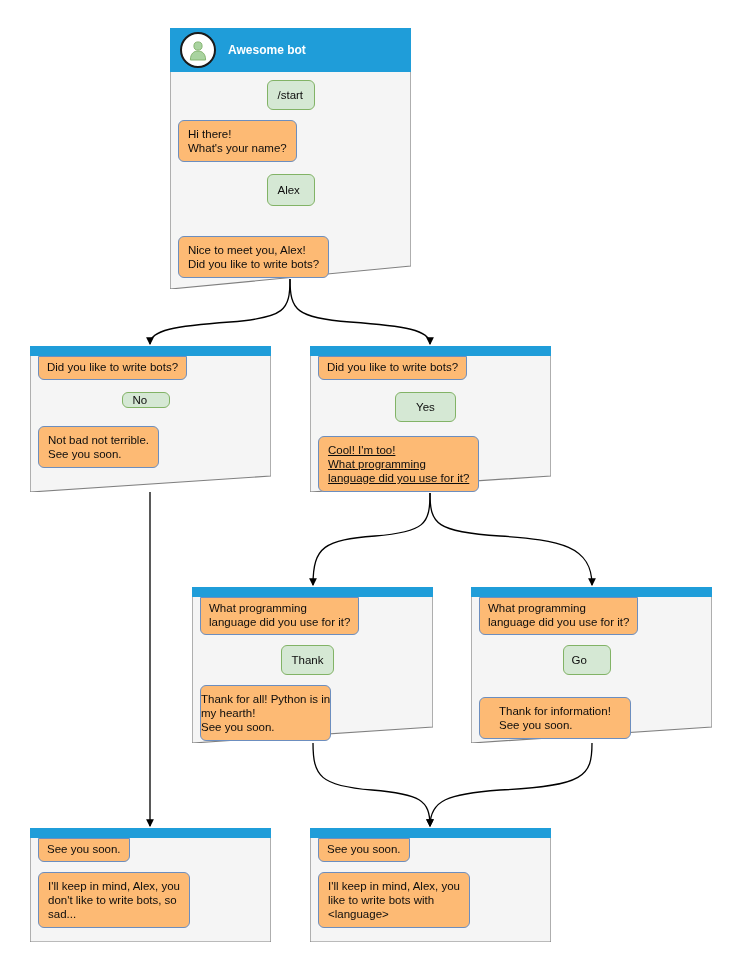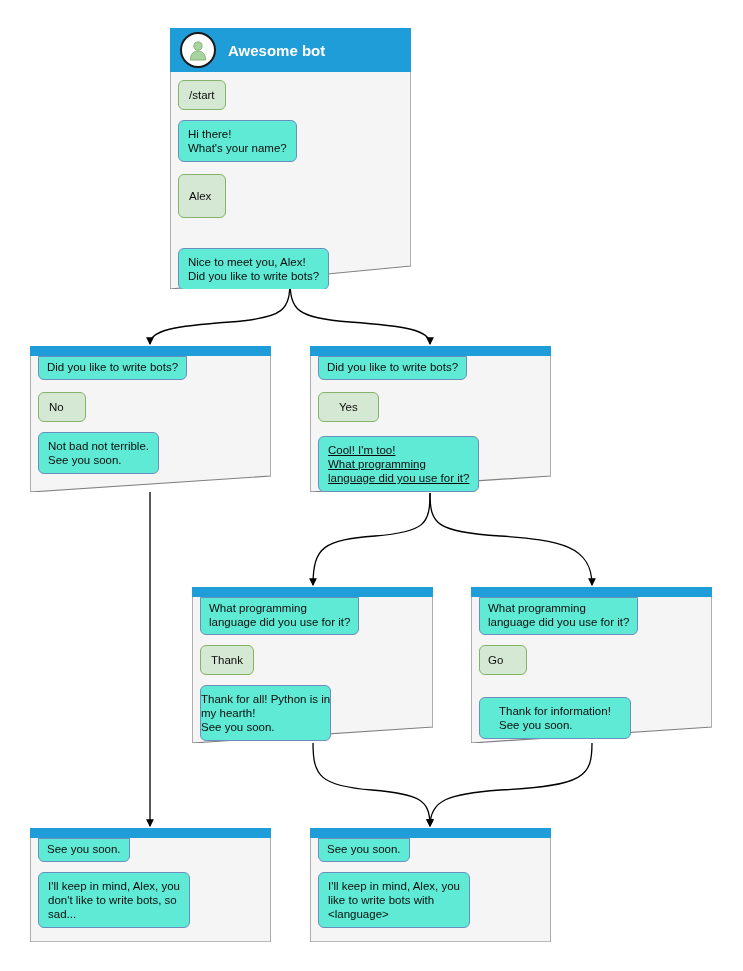--- a/index.html
+++ b/index.html
@@ -71,50 +71,50 @@
     border: 2px solid #1a1a1a;
     box-sizing: border-box;
     display: flex;
     align-items: center;
     justify-content: center;
     flex: 0 0 auto;
   }
   .avatar svg { display: block; }
   .bot-title {
     color: #ffffff;
-    font-size: 15px;
+    font-size: 12px;
     font-weight: bold;
     margin-left: 12px;
     white-space: nowrap;
   }
   .chat {
     position: absolute;
     left: 0;
     width: 100%;
     box-sizing: border-box;
     padding: 0 8px;
   }
   .msg-row {
     display: flex;
     margin-bottom: 10px;
   }
   .msg-row.left  { justify-content: flex-start; }
-  .msg-row.right { justify-content: flex-start; }
+  .msg-row.right { justify-content: center; }
   .bubble {
     font-size: 11.5px;
     line-height: 14px;
     color: #0d0d0d;
     border-radius: 6px;
     padding: 5px 8px;
     box-sizing: border-box;
     white-space: pre-line;
     max-width: 175px;
   }
   .bubble.bot {
-    background: #5eead4;
+    background: #fdba74;
     border: 1px solid #6c8ebf;
   }
   .bubble.user {
     background: #d5e8d4;
     border: 1px solid #82b366;
     min-width: 48px;
     text-align: left;
   }
   .bubble.clipped {
     border-top-left-radius: 0;
@@ -165,44 +165,44 @@
 
       <div class="chat" style="top:52px;">
         <div class="msg-row right">
           <div class="bubble user" style="padding:7px 10px;">/start</div>
         </div>
         <div class="msg-row left" style="margin-top:5px;">
           <div class="bubble bot" style="padding:6px 9px;">Hi there!
 What's your name?</div>
         </div>
         <div class="msg-row right" style="margin-top:12px;">
-          <div class="bubble user" style="padding:14px 10px;">Alex</div>
+          <div class="bubble user" style="padding:8px 10px;">Alex</div>
         </div>
         <div class="msg-row left" style="margin-top:12px;">
           <div class="bubble bot" style="padding:6px 9px; max-width:165px;margin-top:18px;">Nice to meet you, Alex!
 Did you like to write bots?</div>
         </div>
       </div>
     </div>
   </div>
 
   <div class="node" style="left:30px; top:346px; width:241px; height:146px;">
     <svg class="node-shape" viewBox="0 0 241 146" preserveAspectRatio="none">
       <polygon points="0,0 241,0 241,130 0,146" fill="#f5f5f5" stroke="#808080" stroke-width="1.2"></polygon>
     </svg>
     <div class="node-content">
       <div class="node-header"></div>
       <div class="chat" style="top:10px;">
         <div class="msg-row left">
           <div class="bubble bot clipped" style="padding:3px 8px 5px; max-width:none;">Did you like to write bots?</div>
         </div>
         <div class="msg-row right" style="margin-top:12px; padding-right:10px;">
-          <div class="bubble user" style="padding:7px 10px;">No</div>
-        </div>
-        <div class="msg-row left" style="margin-top:10px;">
+          <div class="bubble user" style="padding:0 10px;">No</div>
+        </div>
+        <div class="msg-row left" style="margin-top:18px;">
           <div class="bubble bot" style="padding:6px 9px;">Not bad not terrible.
 See you soon.</div>
         </div>
       </div>
     </div>
   </div>
 
   <div class="node" style="left:310px; top:346px; width:241px; height:146px;">
     <svg class="node-shape" viewBox="0 0 241 146" preserveAspectRatio="none">
       <polygon points="0,0 241,0 241,130 0,146" fill="#f5f5f5" stroke="#808080" stroke-width="1.2"></polygon>

